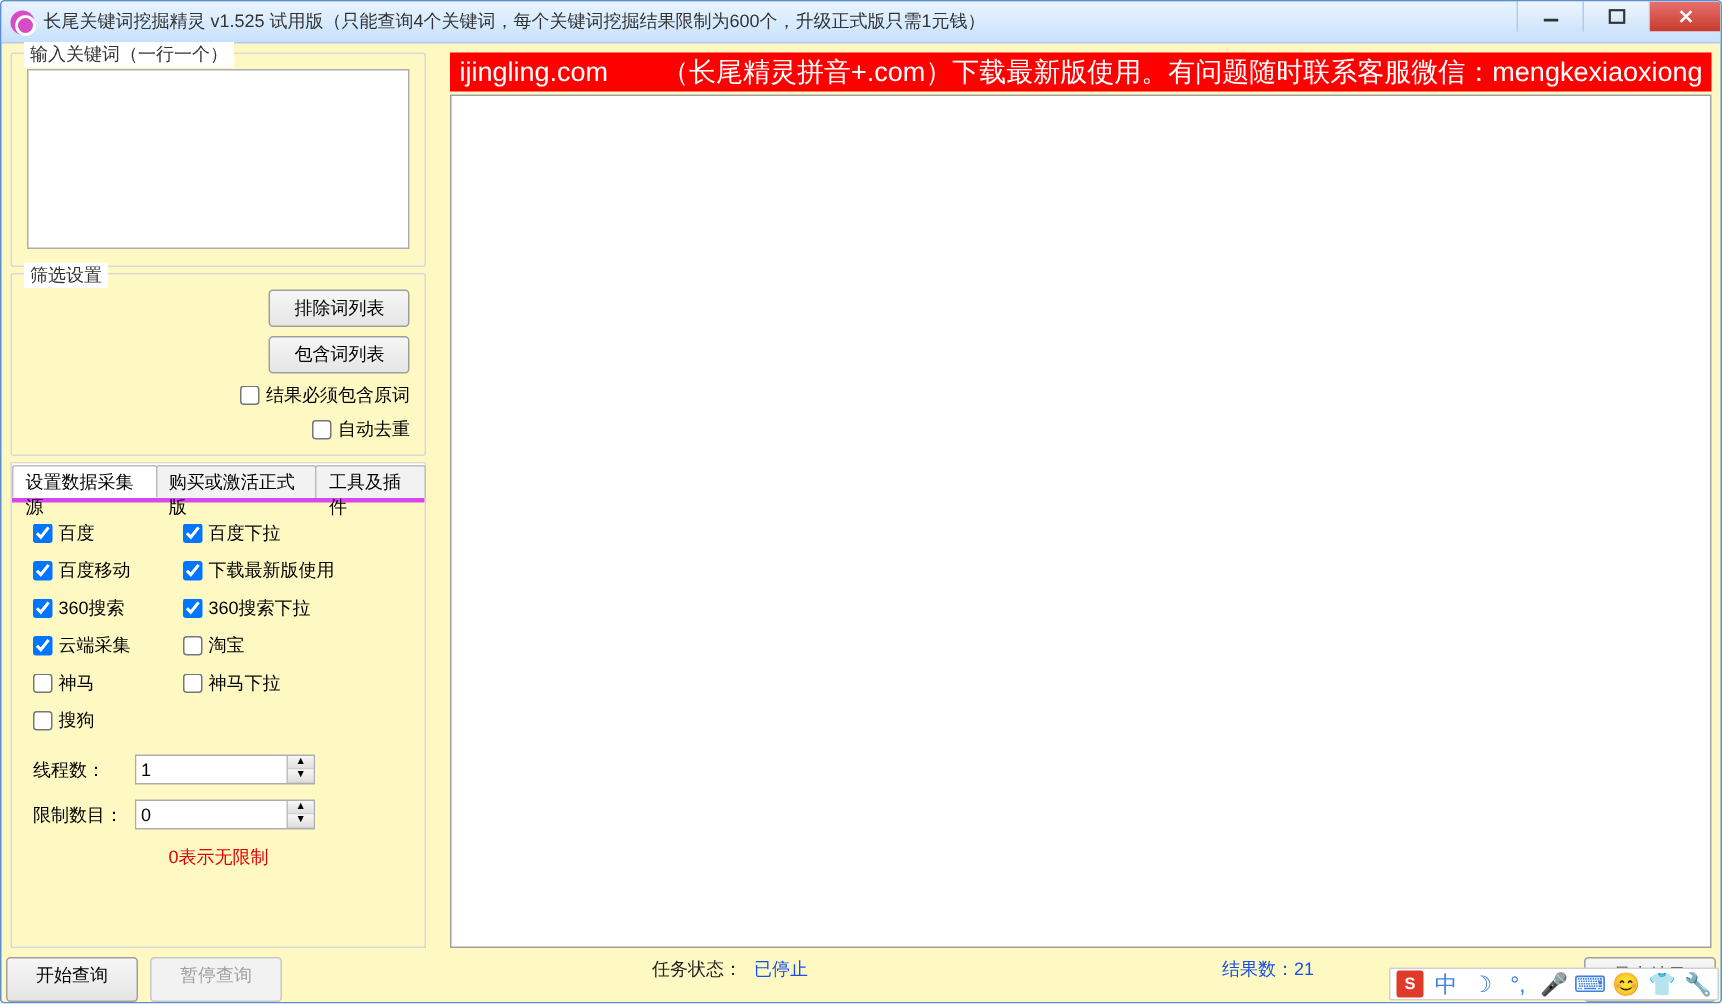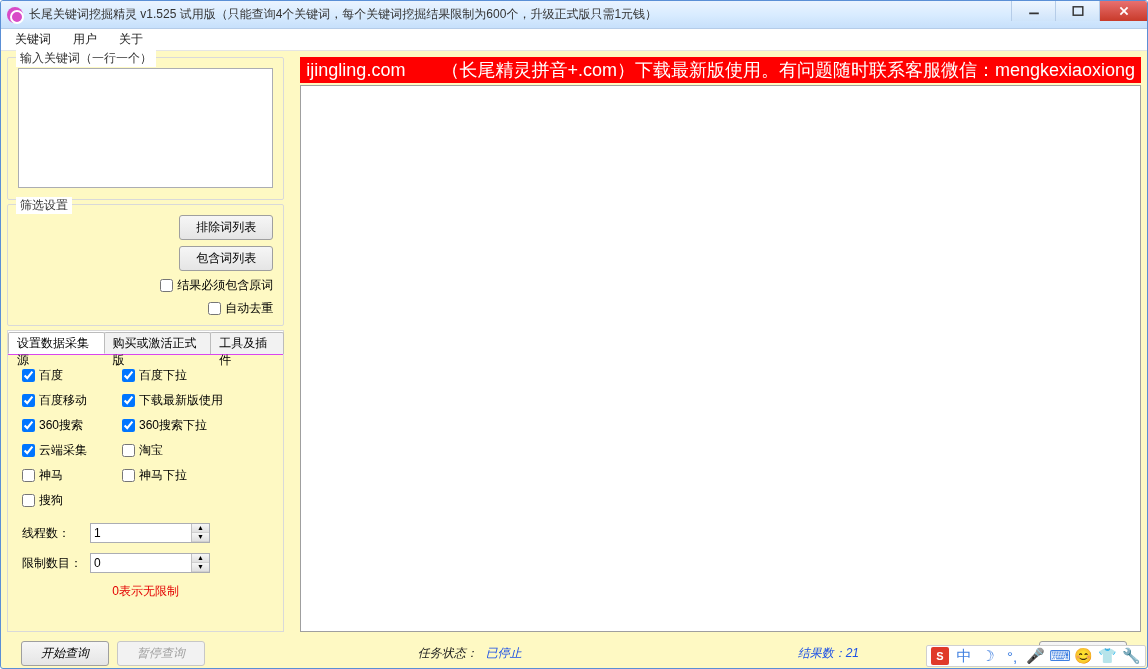--- a/index.html
+++ b/index.html
@@ -126,21 +126,21 @@
   background:#f2f2f2;
   font-size:12px;
   margin-right:-1px;
   border-top-left-radius:2px;
   border-top-right-radius:2px;
   position:relative;
   top:1px;
 }
 .tab-h.active { background:#fff; z-index:2; border-bottom:1px solid #fff;}
 .tab-body {
-  border-top:2px solid #d946ef;
+  border-top:4px solid #d946ef;
   flex:1;
   padding:12px 14px;
 }
 .source-grid { display:grid; grid-template-columns: 100px 130px; row-gap:8px; margin-bottom:14px;}
 .row { display:flex; align-items:center; gap:8px; margin-bottom:10px;}
 .row label { width:60px; }
 .spinner {
   display:flex; align-items:center;
   border:1px solid #abadb3; height:20px; width:120px;
 }
@@ -165,24 +165,22 @@
   padding:0 6px;
 }
 .results {
   flex:1;
   border:1px solid #9f9f9f;
   background:#fff;
 }
 .footer {
   height:30px;
   display:flex;
-  align-items:center;
-  padding:0 20px;
+  padding:0 3px;
   gap:8px;
-  font-style:italic;
 }
 .footer .spacer{flex:1;}
 .footer .status-label{color:#222;}
 .footer .status-val{color:#1a4fe6;}
 .footer .count-label{color:#1a4fe6; margin-right:44px;}
 
 .taskbar-overlay{
   position:absolute;
   right:2px; bottom:2px;
   height:22px;
@@ -218,25 +216,20 @@
         </div>
       <div class="win-btn close">
           <svg viewBox="0 0 10 10">
             <line x1="2" y1="2" x2="8" y2="8" stroke="#fff" stroke-width="1.5"></line>
             <line x1="8" y1="2" x2="2" y2="8" stroke="#fff" stroke-width="1.5"></line>
           </svg>
         </div>
     </div>
   </div>
 
-  <div class="menubar">
-    <span>关键词</span>
-    <span>用户</span>
-    <span>关于</span>
-  </div>
 
   <div class="body">
     <div class="left">
       <div class="group">
         <span class="group-title">输入关键词（一行一个）</span>
         <textarea class="kw" style=""></textarea>
       </div>
 
       <div class="group">
         <span class="group-title">筛选设置</span>

